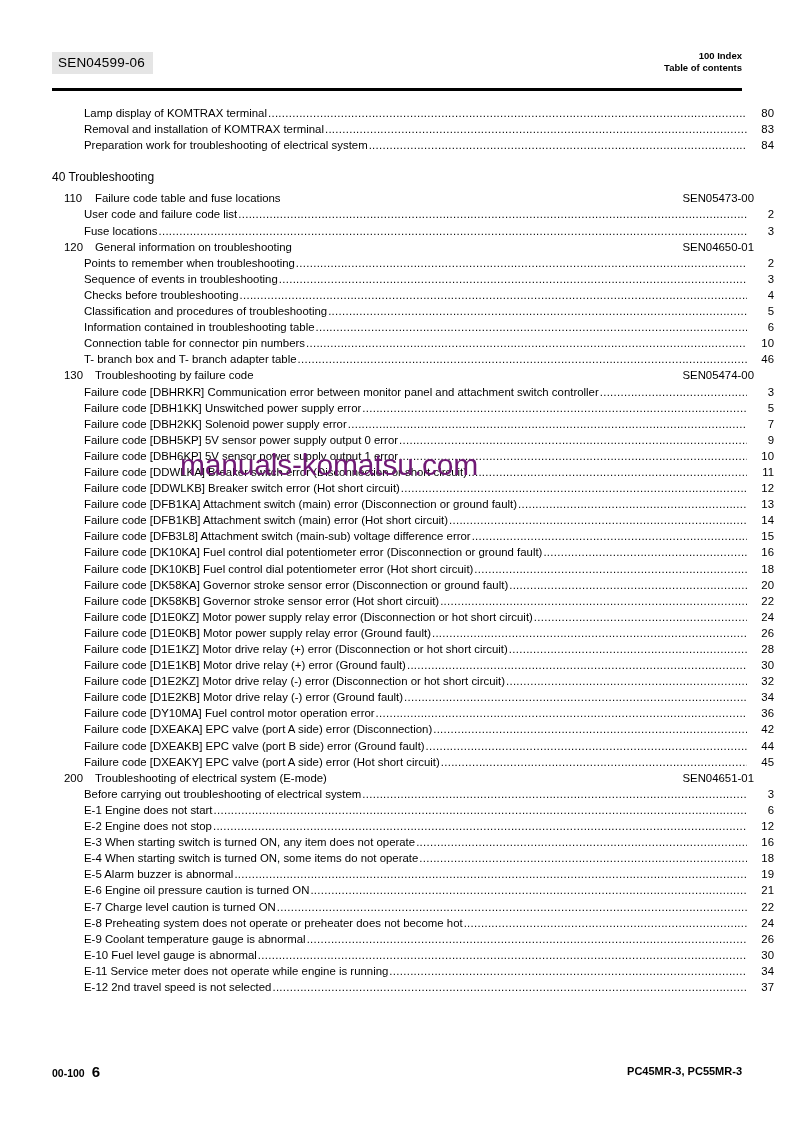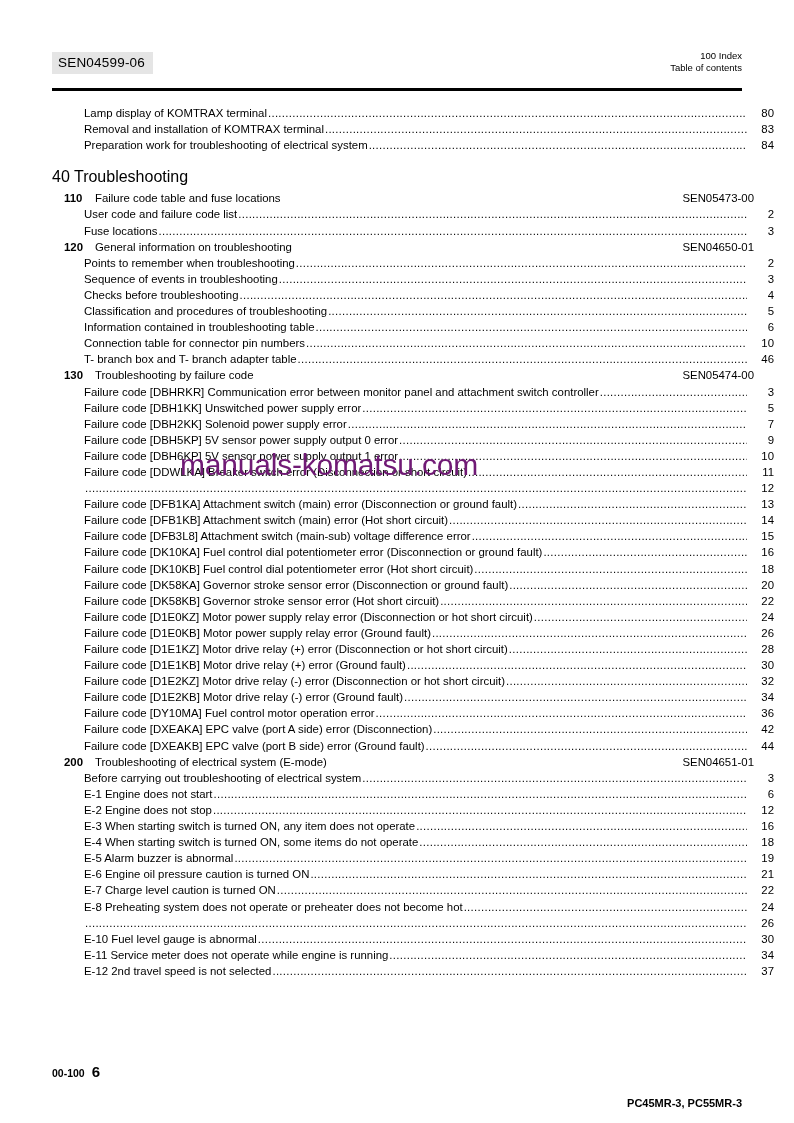--- a/index.html
+++ b/index.html
@@ -41,21 +41,21 @@
     letter-spacing: 0.2px;
     line-height: 16px;
     white-space: nowrap;
   }
   .header-right {
     position: absolute;
     right: 0;
     top: -2px;
     text-align: right;
     font-size: 9.5px;
-    font-weight: normal;
+    font-weight: bold;
     line-height: 12px;
     white-space: nowrap;
   }
   .header-rule {
     position: absolute;
     left: 52px;
     top: 88px;
     width: 690px;
     height: 3px;
     background: #000000;
@@ -101,39 +101,39 @@
     width: 26px;
   }
 
   
   .lvl-item   { padding-left: 32px; }
   .lvl-group  { padding-left: 0px; }
   .lvl-sec    { padding-left: 12px; }
   .lvl-sub    { padding-left: 32px; }
 
   .group-row {
-    font-size: 16px;
+    font-size: 12px;
     line-height: 16.1px;
     white-space: nowrap;
   }
   .spacer-lg { height: 16px; }
   .spacer-sm { height: 5px; }
 
   .sec-head {
     display: flex;
     align-items: baseline;
     width: 100%;
     font-size: 11.4px;
     line-height: 16.1px;
     white-space: nowrap;
   }
   .sec-head .label { flex: 0 0 auto; }
   .sec-head .fill  { flex: 1 1 auto; }
   .sec-head .sen   { flex: 0 0 auto; text-align: right; }
-  .sec-num { display: inline-block; min-width: 26px; font-weight: bold; }
+  .sec-num { display: inline-block; min-width: 26px; }
 
   
   .watermark {
     position: absolute;
     left: 180px;
     top: 450px;
     font-size: 30px;
     line-height: 30px;
     color: #701a75;
     font-family: Liberation Sans, sans-serif;
@@ -161,21 +161,20 @@
     font-size: 15px;
     font-weight: bold;
     margin-left: 7px;
   }
   .footer-right {
     position: absolute;
     right: 0; top: 2px;
     font-size: 11px;
     font-weight: bold;
     white-space: nowrap;
-    margin-top: 32px;
   }
 </style>
 </head>
 <body>
 
 <div class="page">
 
   <div class="header">
     <div class="doc-code-box">SEN04599-06</div>
     <div class="header-right">
@@ -288,20 +287,21 @@
         <span class="label">Failure code [DBH6KP] 5V sensor power supply output 1 error</span>
         <span class="dots"></span>
         <span class="page-no">10</span>
       </div>
       <div class="row lvl-sub">
         <span class="label">Failure code [DDWLKA] Breaker switch error (Disconnection or short circuit)</span>
         <span class="dots"></span>
         <span class="page-no">11</span>
       </div>
       <div class="row lvl-sub">
+        <span class="label">Failure code [DDWLKB] Breaker switch error (Hot short circuit)</span>
         <span class="dots"></span>
         <span class="page-no">12</span>
       </div>
       <div class="row lvl-sub">
         <span class="label">Failure code [DFB1KA] Attachment switch (main) error (Disconnection or ground fault)</span>
         <span class="dots"></span>
         <span class="page-no">13</span>
       </div>
       <div class="row lvl-sub">
         <span class="label">Failure code [DFB1KB] Attachment switch (main) error (Hot short circuit)</span>
@@ -370,20 +370,25 @@
       </div>
       <div class="row lvl-sub">
         <span class="label">Failure code [DXEAKA] EPC valve (port A side) error (Disconnection)</span>
         <span class="dots"></span>
         <span class="page-no">42</span>
       </div>
       <div class="row lvl-sub">
         <span class="label">Failure code [DXEAKB] EPC valve (port B side) error (Ground fault)</span>
         <span class="dots"></span>
         <span class="page-no">44</span>
+      </div>
+      <div class="row lvl-sub">
+        <span class="label">Failure code [DXEAKY] EPC valve (port A side) error (Hot short circuit)</span>
+        <span class="dots"></span>
+        <span class="page-no">45</span>
       </div>
       <div class="sec-head lvl-sec">
         <span class="label"><span class="sec-num" style="margin-right: 5px;">200</span><span>Troubleshooting of electrical system (E-mode)</span></span>
         <span class="fill"></span>
         <span class="sen">SEN04651-01</span>
       </div>
       <div class="row lvl-sub">
         <span class="label">Before carrying out troubleshooting of electrical system</span>
         <span class="dots"></span>
         <span class="page-no">3</span>
@@ -422,20 +427,21 @@
         <span class="label">E-7 Charge level caution is turned ON</span>
         <span class="dots"></span>
         <span class="page-no">22</span>
       </div>
       <div class="row lvl-sub">
         <span class="label">E-8 Preheating system does not operate or preheater does not become hot</span>
         <span class="dots"></span>
         <span class="page-no">24</span>
       </div>
       <div class="row lvl-sub">
+        <span class="label">E-9 Coolant temperature gauge is abnormal</span>
         <span class="dots"></span>
         <span class="page-no">26</span>
       </div>
       <div class="row lvl-sub">
         <span class="label">E-10 Fuel level gauge is abnormal</span>
         <span class="dots"></span>
         <span class="page-no">30</span>
       </div>
       <div class="row lvl-sub">
         <span class="label">E-11 Service meter does not operate while engine is running</span>

